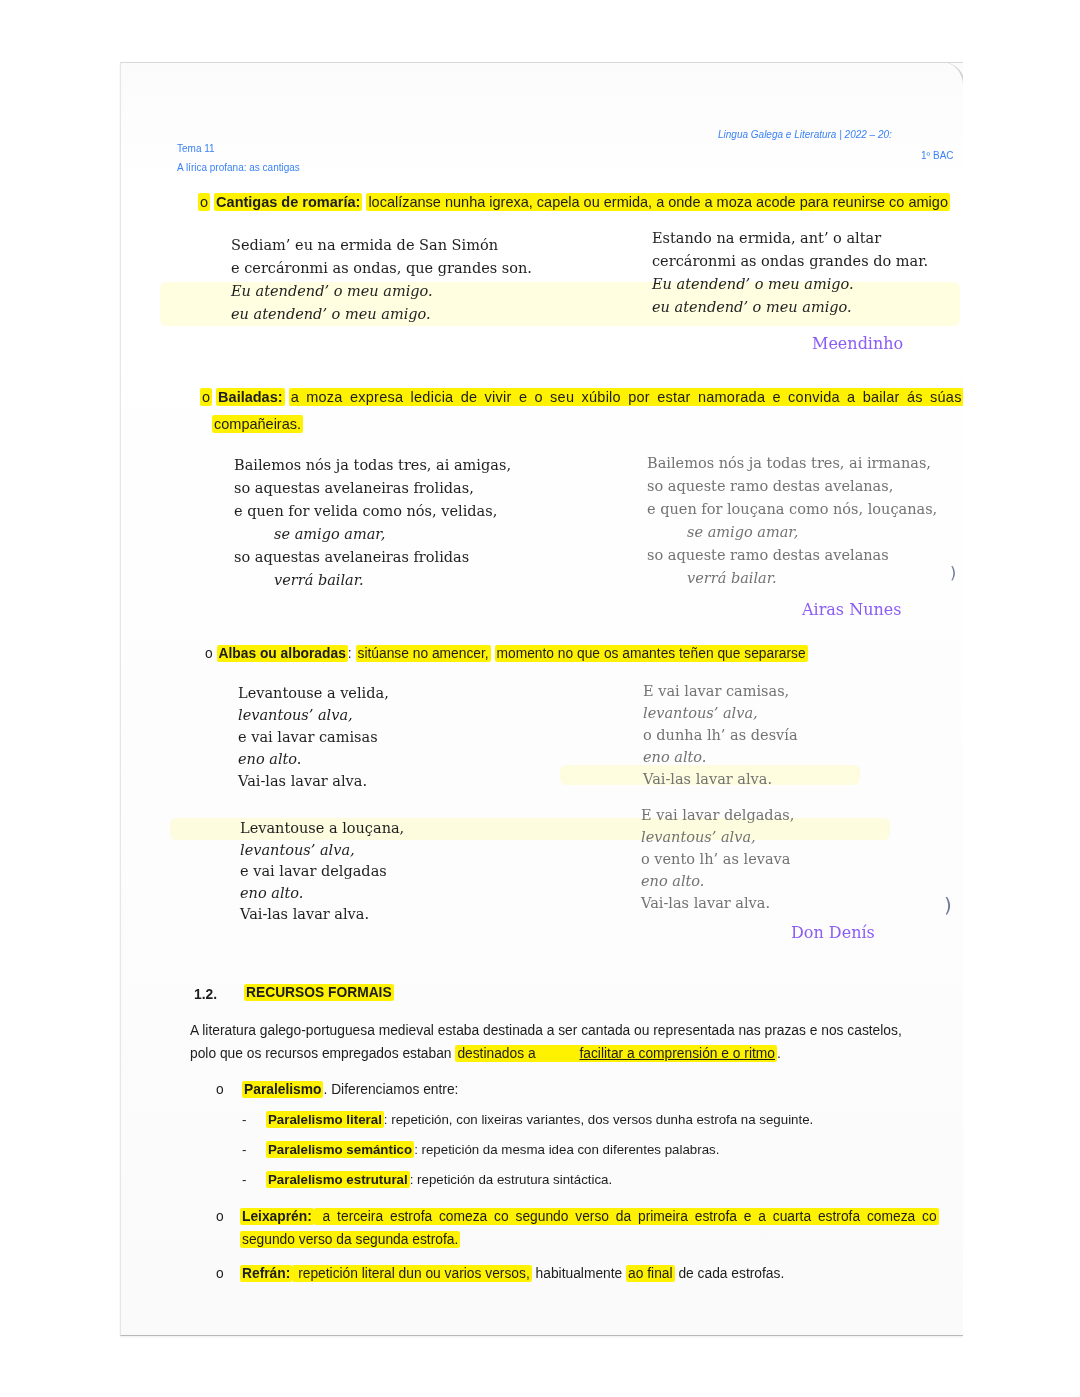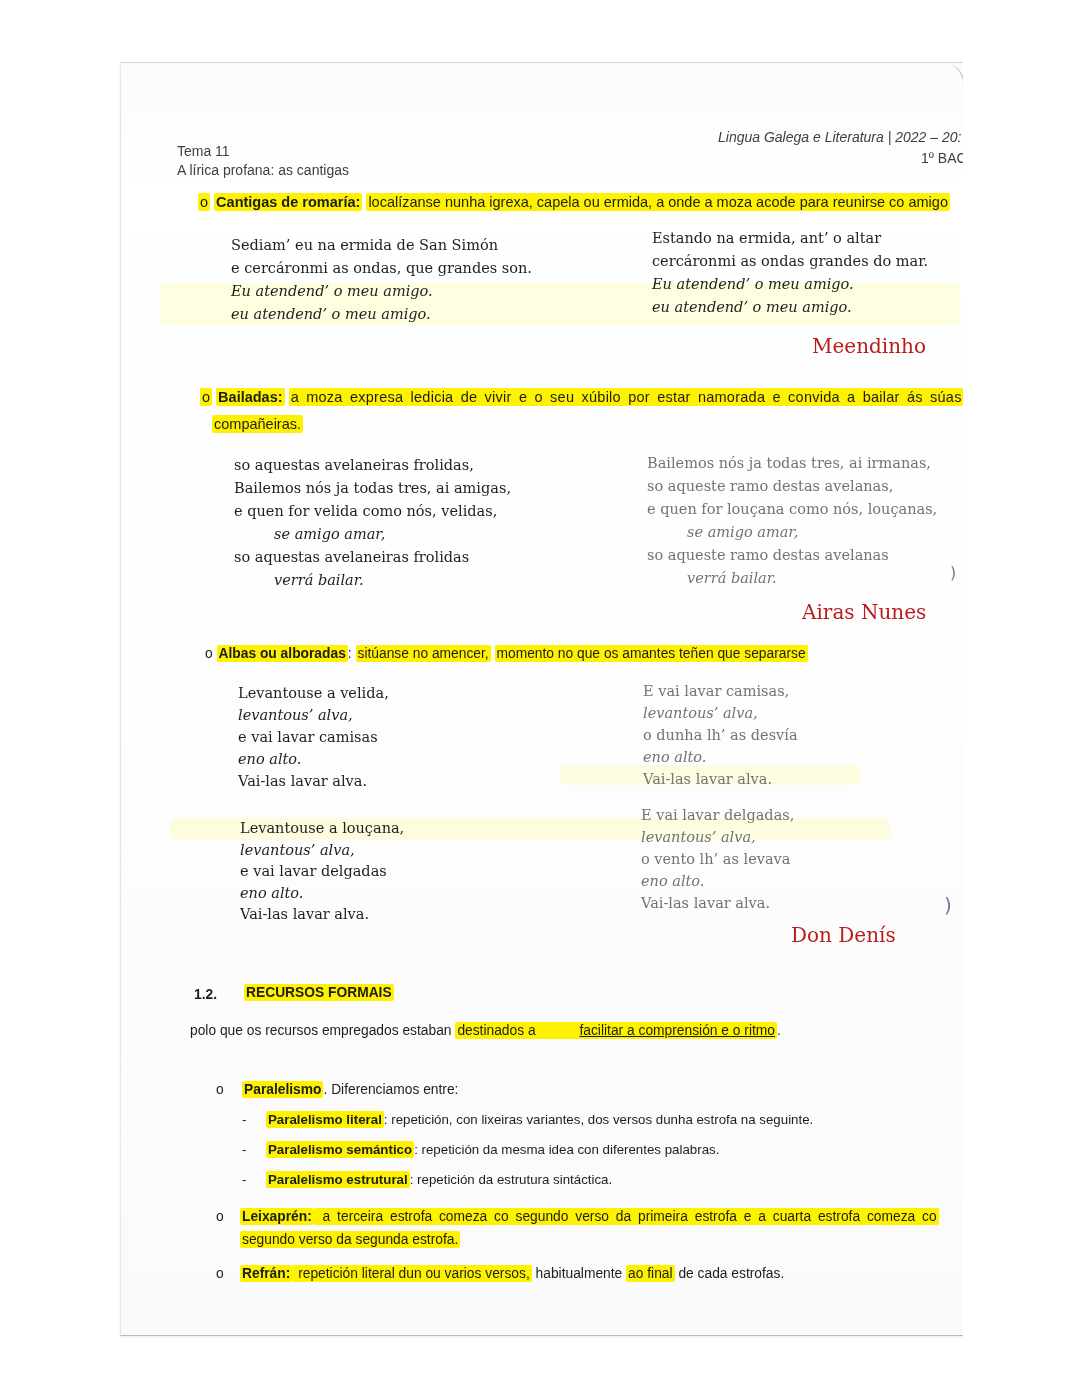--- a/index.html
+++ b/index.html
@@ -14,31 +14,31 @@
       border-top: 1px solid #d8d8d8;
       border-bottom: 1px solid #b9b9b9;
       border-left: 1px solid #e6e6e6;
       box-shadow: 0 1px 2px rgba(0,0,0,0.08);
     }
     .fold {
       position: absolute; left: 942px; top: 62px; width: 21px; height: 70px;
       border-right: 2px solid #cfcfcf; border-top-right-radius: 30px;
     }
     .abs { position: absolute; white-space: nowrap; }
-    .hdr { font-family: "Liberation Sans", sans-serif; font-size: 14px; color: #404040; }
+    .hdr { font-family: "Liberation Sans", sans-serif; font-size: 10px; color: #3b82f6; }
     .hdr-it { font-style: italic; }
     .hl { background: #fff200; padding: 1px 2px; border-radius: 2px; box-decoration-break: clone; -webkit-box-decoration-break: clone; }
     .b { font-weight: bold; }
     .sec { font-size: 14.5px; }
     .poem { font-family: "DejaVu Serif", serif; font-size: 14.5px; line-height: 23px; color: #1f1f1f; }
     .poem div { white-space: nowrap; }
     .poem .it { font-style: italic; }
     .poem .ind { padding-left: 40px; }
     .poem.light { color: #737373; }
-    .author { font-family: "DejaVu Serif", serif; font-size: 20px; color: #b91c1c; }
+    .author { font-family: "DejaVu Serif", serif; font-size: 16px; color: #8b5cf6; }
     .body-text { font-size: 13.8px; line-height: 23px; color: #1d1d1d; }
     .u { text-decoration: underline; padding-left: 40px; }
     .bullet { display: inline-block; width: 18px; }
     .glare {
       position: absolute; border-radius: 6px; background: rgba(255, 250, 120, 0.22);
     }
     .bracket { font-family: "DejaVu Sans", sans-serif; color: #6e7c93; font-size: 20px; }
   </style>
 </head>
 <body>
@@ -78,22 +78,22 @@
 <div class="abs sec" style="left:200px;top:389px;">
   <span class="hl">o</span>
   <span class="hl b">Bailadas:</span>
   <span class="hl" style="letter-spacing:0.25px;word-spacing:3px;">a moza expresa ledicia de vivir e o seu xúbilo por estar namorada e convida a bailar ás súas</span>
 </div>
 <div class="abs sec" style="left:212px;top:416px;border-radius:7px;">
   <span class="hl">compañeiras.</span>
 </div>
 
 <div class="abs poem" style="left:234px;top:454px;">
+  <div>Bailemos nós ja todas tres, ai amigas,</div>
   <div>so aquestas avelaneiras frolidas,</div>
-  <div>Bailemos nós ja todas tres, ai amigas,</div>
   <div>e quen for velida como nós, velidas,</div>
   <div class="it ind">se amigo amar,</div>
   <div>so aquestas avelaneiras frolidas</div>
   <div class="it ind">verrá bailar.</div>
 </div>
 <div class="abs poem light" style="left:647px;top:452px;">
   <div>Bailemos nós ja todas tres, ai irmanas,</div>
   <div>so aqueste ramo destas avelanas,</div>
   <div>e quen for louçana como nós, louçanas,</div>
   <div class="it ind">se amigo amar,</div>
@@ -140,20 +140,21 @@
 </div>
 <div class="abs bracket" style="left:944px;top:893px;">)</div>
 <div class="abs author" style="left:791px;top:923px;">Don Denís</div>
 
 <div class="abs sec b" style="left:194px;top:987px;font-size:13.8px;">1.2.</div>
 <div class="abs sec b" style="left:244px;top:985px;font-size:13.8px;">
   <span class="hl">RECURSOS FORMAIS</span>
 </div>
 
 <div class="abs body-text" style="left:190px;top:1019px;">
+  <div>A literatura galego-portuguesa medieval estaba destinada a ser cantada ou representada nas prazas e nos castelos,</div>
   <div><span>polo que os recursos empregados estaban </span><span class="hl"><span>destinados a </span><span class="u">facilitar a comprensión e o ritmo</span></span><span>.</span></div>
 </div>
 
 <div class="abs body-text" style="left:216px;top:1078px;">
   <span class="bullet" style="width:26px;">o</span><span class="hl b" style="font-weight:bold;">Paralelismo</span><span>. Diferenciamos entre:</span>
 </div>
 <div class="abs body-text" style="left:242px;top:1108px;font-size:13.3px;">
   <span class="bullet" style="width:24px;">-</span><span class="hl b">Paralelismo literal</span><span>: repetición, con lixeiras variantes, dos versos dunha estrofa na seguinte.</span>
 </div>
 <div class="abs body-text" style="left:242px;top:1138px;font-size:13.3px;">

